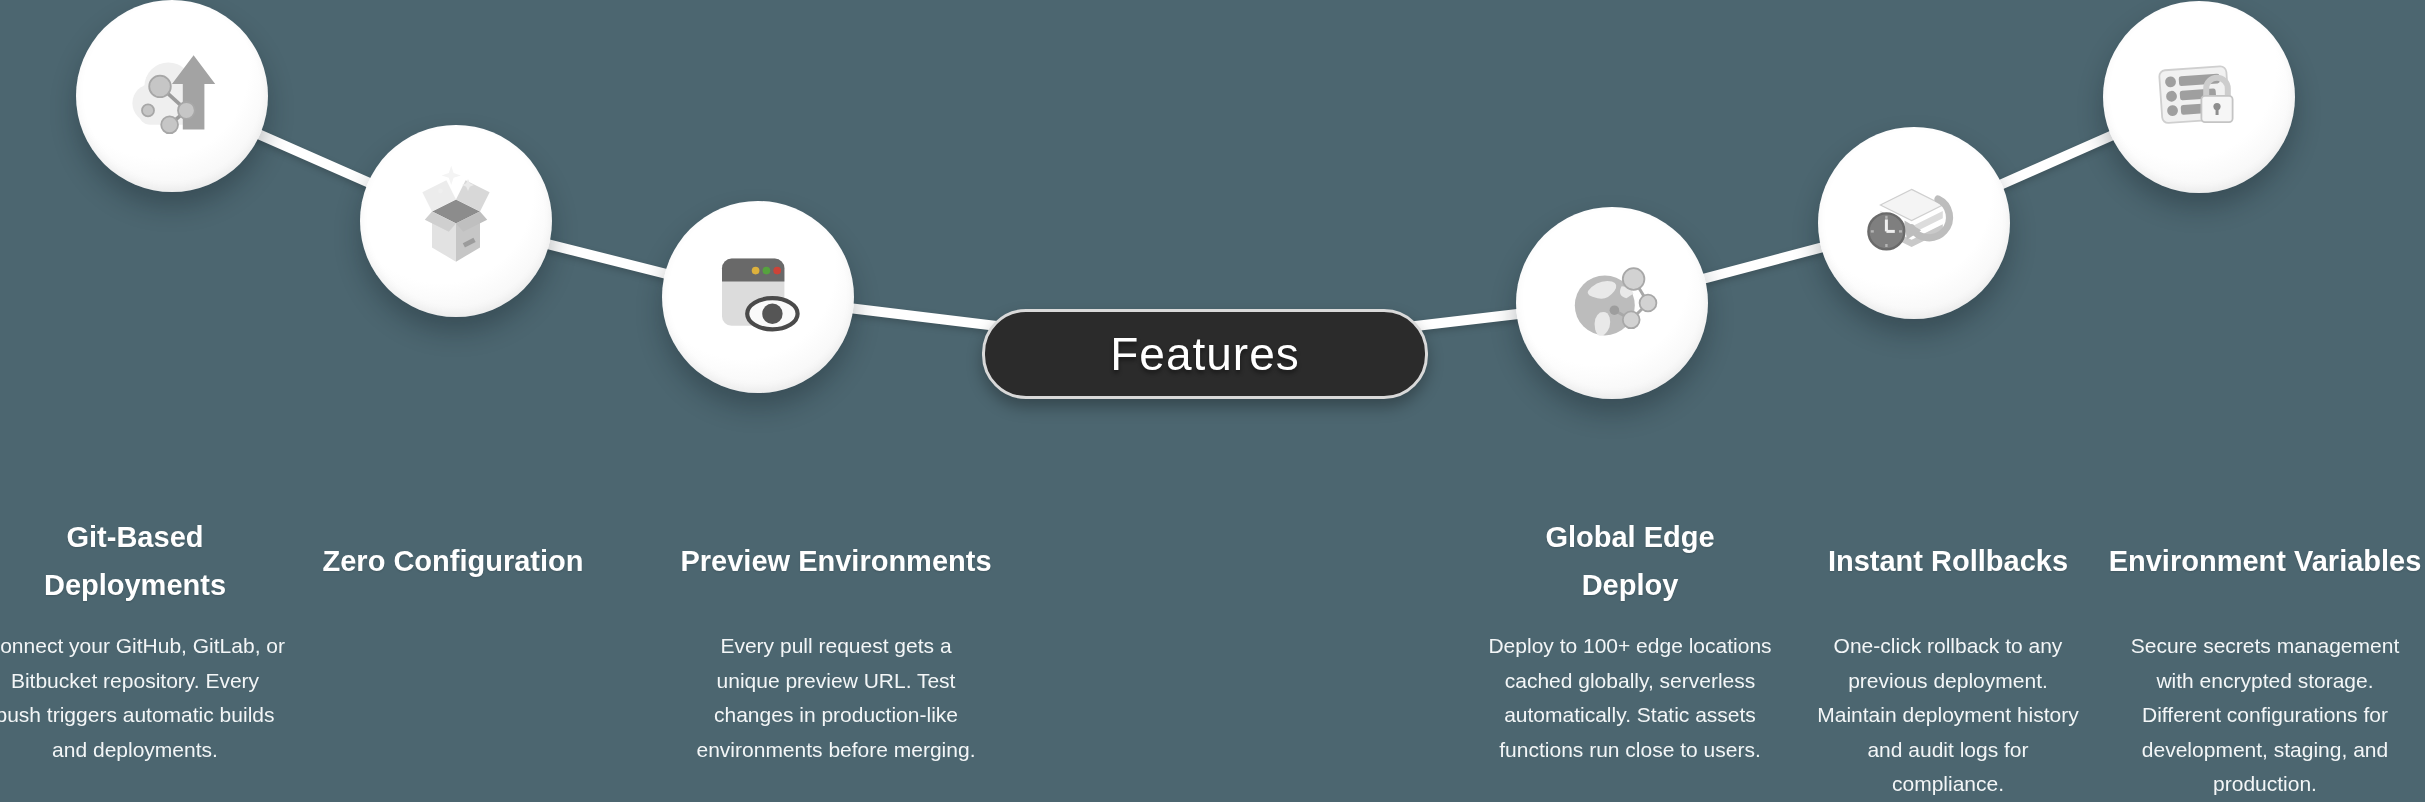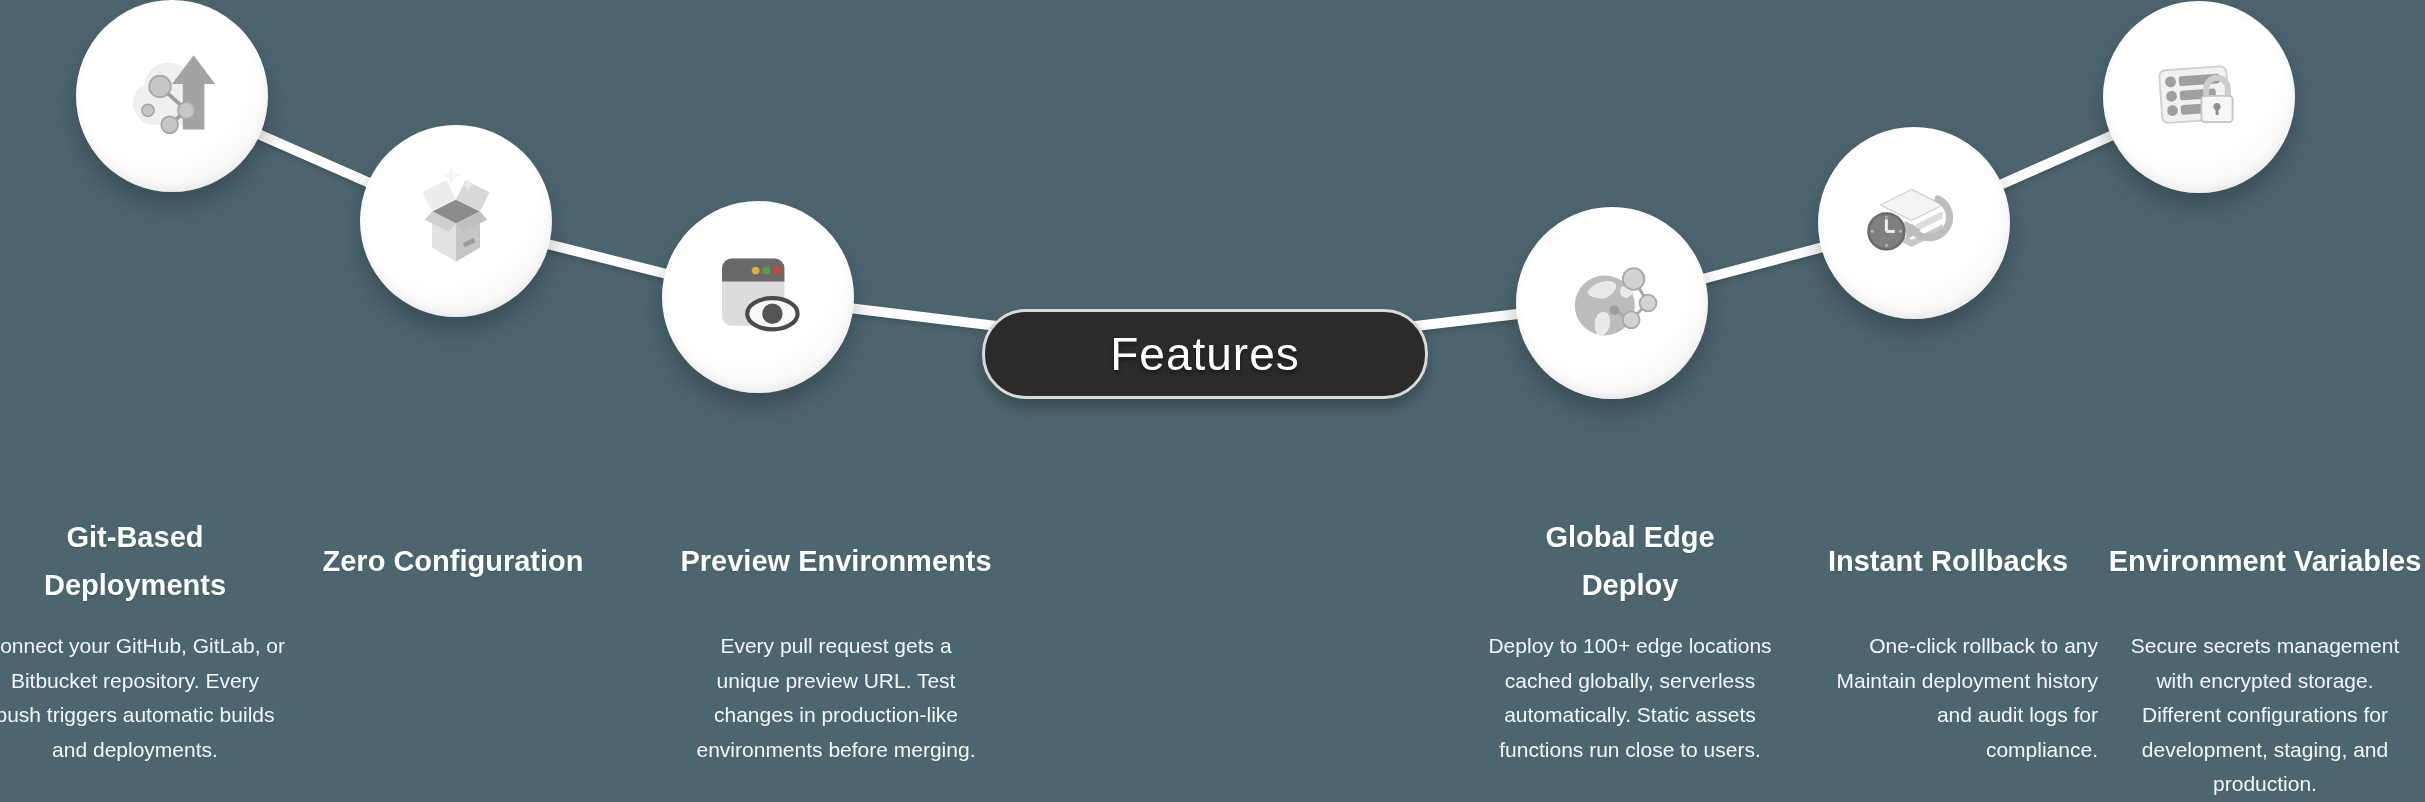--- a/index.html
+++ b/index.html
@@ -31,21 +31,21 @@
     text-shadow: 0 3px 4px rgba(0,0,0,.45);
   }
   
   .col { position:absolute; top:505px; width:300px; z-index:2; color:#FFFFFF; text-align:center; }
   .title { height:112px; display:flex; flex-direction:column; justify-content:center; align-items:center; }
   .tline { font-weight:700; font-size:29px; line-height:48px; white-space:nowrap;
            text-shadow:0 1px 2px rgba(0,0,0,.15); }
   .desc  { margin-top:12px; }
   .dline { font-size:21px; line-height:34.5px; white-space:nowrap; color:#F3F6F7; }
   .c1 { left:-15px; }  .c2 { left:303px; }  .c3 { left:658px;margin-left:28px; }
-  .c4 { left:1480px; } .c5 { left:1798px;text-align:right; } .c6 { left:2115px; }
+  .c4 { left:1480px; } .c5 { left:1798px; } .c6 { left:2115px; }
 </style>
 </head>
 <body>
 
 <div class="stage">
 
   <svg class="connector" width="2425" height="802" viewBox="0 0 2425 802">
     <polyline points="172,96 456,221 758,297 1202,351 1612,303 1914,223 2199,97" fill="none" stroke="#FFFFFF" stroke-width="10" stroke-linejoin="round" stroke-linecap="round"></polyline>
   </svg>
 
@@ -217,20 +217,21 @@
       <div class="dline">functions run close to users.</div>
     </div>
   </div>
 
   <div class="col c5">
     <div class="title">
       <div class="tline">Instant Rollbacks</div>
     </div>
     <div class="desc">
       <div class="dline">One-click rollback to any</div>
+      <div class="dline">previous deployment.</div>
       <div class="dline">Maintain deployment history</div>
       <div class="dline">and audit logs for</div>
       <div class="dline">compliance.</div>
     </div>
   </div>
 
   <div class="col c6">
     <div class="title">
       <div class="tline">Environment Variables</div>
     </div>

